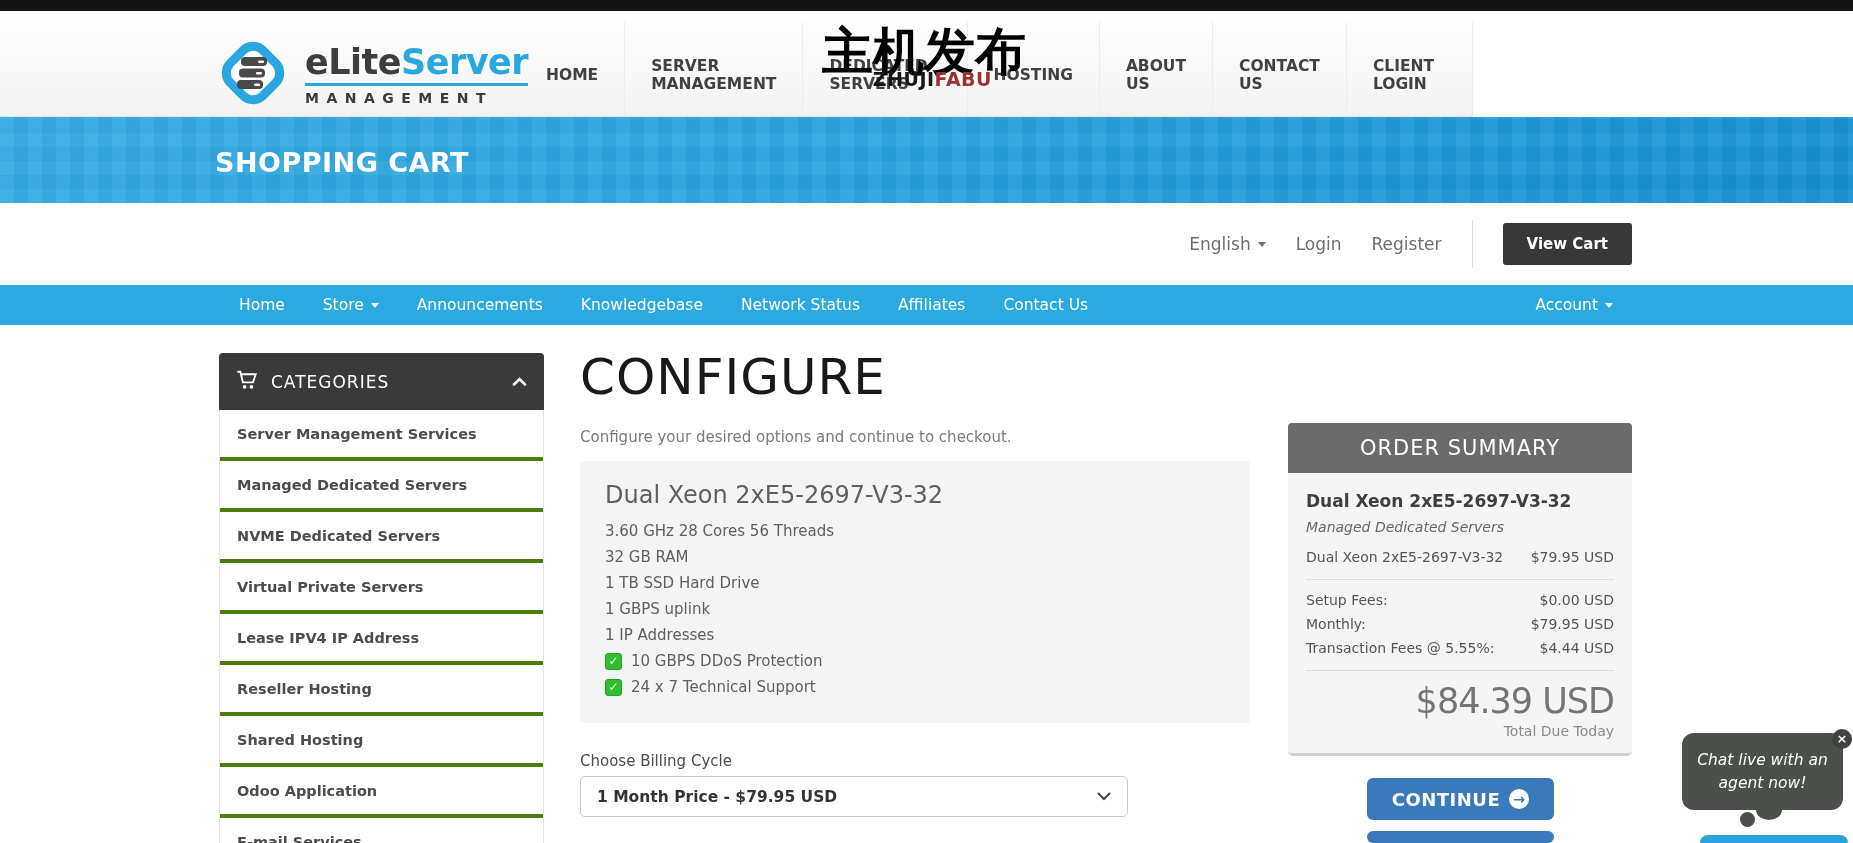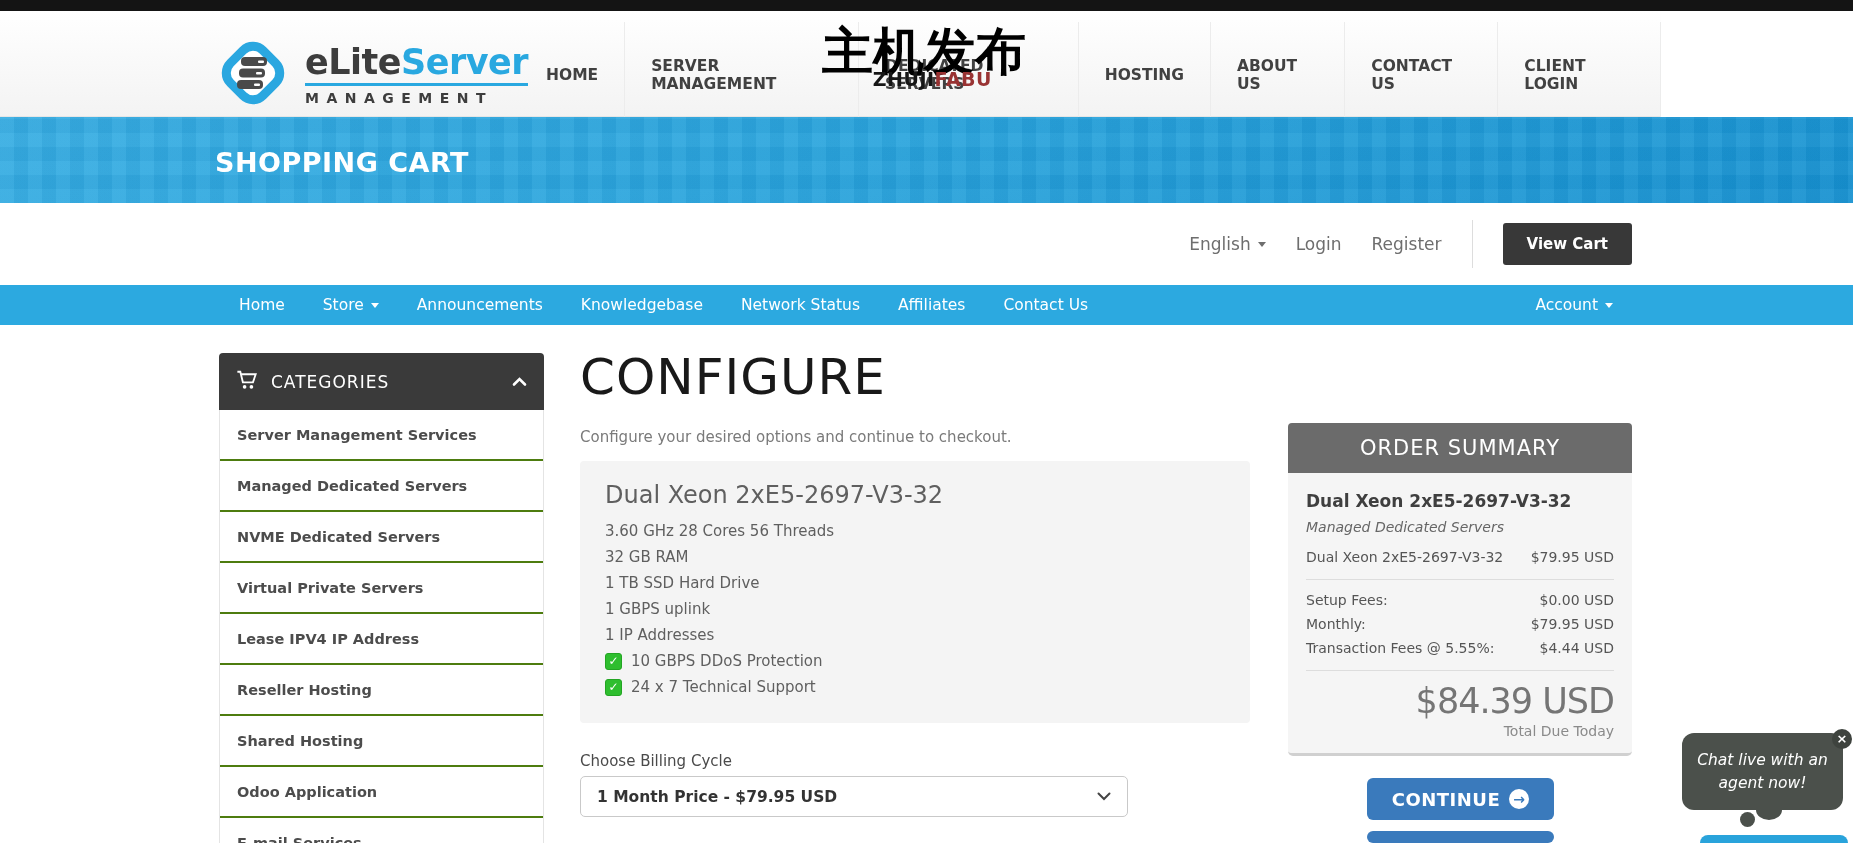--- a/index.html
+++ b/index.html
@@ -4,21 +4,21 @@
 <style>
   * { margin:0; padding:0; box-sizing:border-box; }
   html,body { width:1853px; height:843px; }
   body { position:relative; overflow:hidden; background:#fff; font-family:"DejaVu Sans","Liberation Sans",sans-serif; }
   .abs { position:absolute; }
 
   
   .topbar { left:0; top:0; width:1853px; height:11px; background:#141414; }
 
   
-  .header { left:0; top:11px; width:1661px; height:106px; background:linear-gradient(#ffffff,#f3f3f3); border-bottom:1px solid #e6e6e6; }
+  .header { left:0; top:11px; width:1473px; height:106px; background:linear-gradient(#ffffff,#f3f3f3); border-bottom:1px solid #e6e6e6; }
   .logo { left:215px; top:24px; display:flex; align-items:center; gap:14px; }
   .logo-text .l1 { font-size:35px; font-weight:bold; letter-spacing:-0.5px; color:#3d3d3d; line-height:1.05; }
   .logo-text .l1 .blue { color:#29a8e0; }
   .logo-text .l2 { margin-top:3px; border-top:3px solid #29a8e0; padding-top:4px; font-size:14px; font-weight:bold; letter-spacing:7.5px; color:#3d3d3d; }
   .main-nav { left:520px; top:11px; height:106px; display:flex; }
   .nav-item { display:flex; align-items:center; padding:0 26px; font-size:15.5px; font-weight:bold; color:#414141; cursor:pointer; }
   .nav-item + .nav-item { border-left:1px solid #ececec; }
   .nav-item:last-child { border-right:1px solid #ececec; }
 
   
@@ -47,21 +47,21 @@
   .bluenav { left:0; top:285px; width:1853px; height:40px; background:#2CA9E0; display:flex; align-items:stretch; padding-left:220px; }
   .bn-item { display:flex; align-items:center; padding:0 19px; color:#fff; font-size:15.5px; cursor:pointer; gap:7px; }
   .bn-right { position:absolute; right:221px; top:285px; height:40px; display:flex; align-items:center; color:#fff; font-size:15.5px; padding:0 19px; gap:7px; cursor:pointer; }
 
   
   .sidebar { left:219px; top:353px; width:325px; }
   .cat-header { height:57px; background:#3a3a3a; border-radius:4px 4px 0 0; display:flex; align-items:center; padding:0 17px; color:#fff; cursor:pointer; }
   .cat-title { font-size:17px; letter-spacing:1px; margin-left:13px; }
   .cat-chevron { margin-left:auto; }
   .cat-list { border:1px solid #e4e4e4; border-top:none; background:#fff; }
-  .cat-item { height:51px; display:flex; align-items:center; padding:0 17px; border-bottom:2px solid #4d7c0f; font-size:14.5px; font-weight:bold; color:#4c4c4c; cursor:pointer; }
+  .cat-item { height:51px; display:flex; align-items:center; padding:0 17px; border-bottom:4px solid #4d7c0f; font-size:14.5px; font-weight:bold; color:#4c4c4c; cursor:pointer; }
 
   
   .page-title { left:580px; top:352px; font-size:50px; font-weight:400; color:#191919; letter-spacing:1px; line-height:1; }
   .page-sub { left:580px; top:428px; font-size:15px; color:#7a7a7a; }
   .product-panel { left:580px; top:461px; width:670px; height:262px; background:#f4f4f4; border-radius:4px; padding:20px 25px; }
   .prod-name { font-size:24px; font-weight:400; color:#5f5f5f; margin-bottom:9px; }
   .spec { font-size:15px; color:#5f5f5f; line-height:26px; }
   .feature { display:flex; align-items:center; gap:9px; height:26px; font-size:15px; color:#5f5f5f; }
   .chk { width:17px; height:17px; background:#2ebe2e; border:1px solid #23a523; border-radius:3px; color:#fff; font-size:12px; font-weight:bold; display:flex; align-items:center; justify-content:center; flex:none; }
   .billing-label { left:580px; top:752px; font-size:15px; color:#4a4a4a; }

